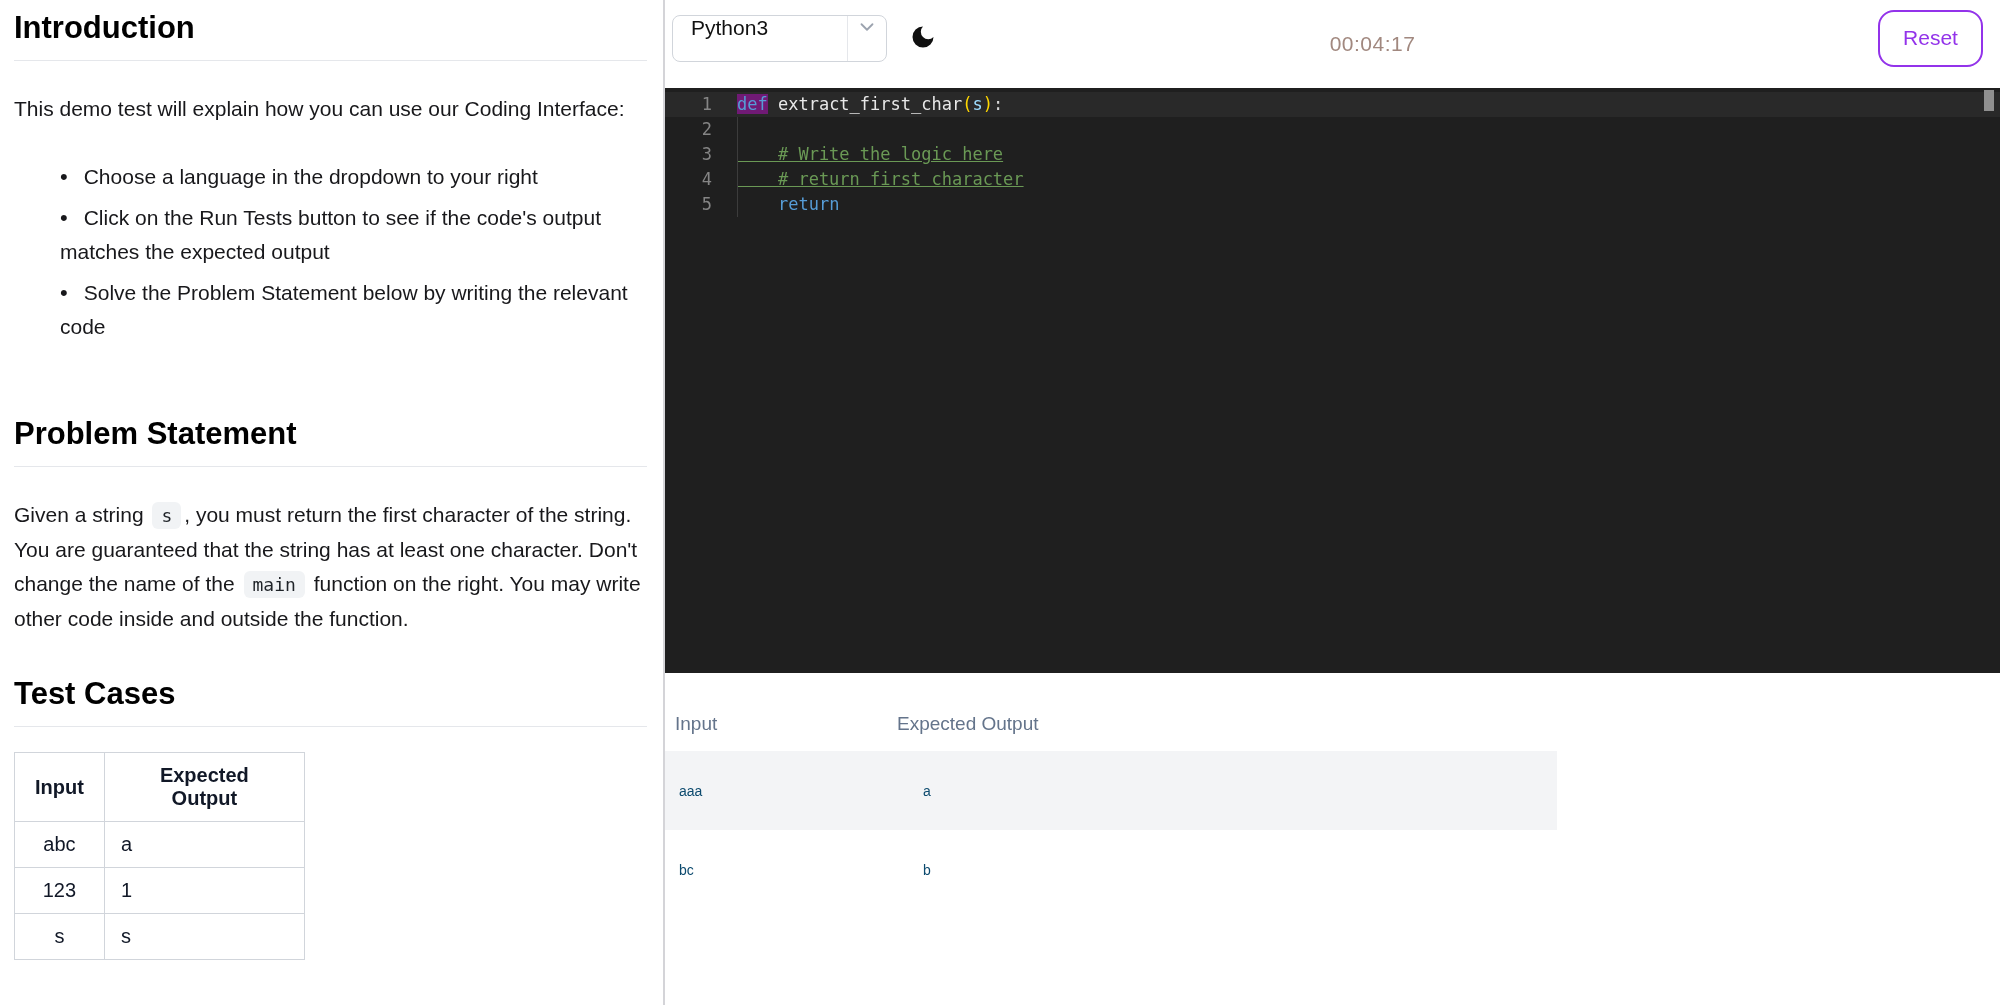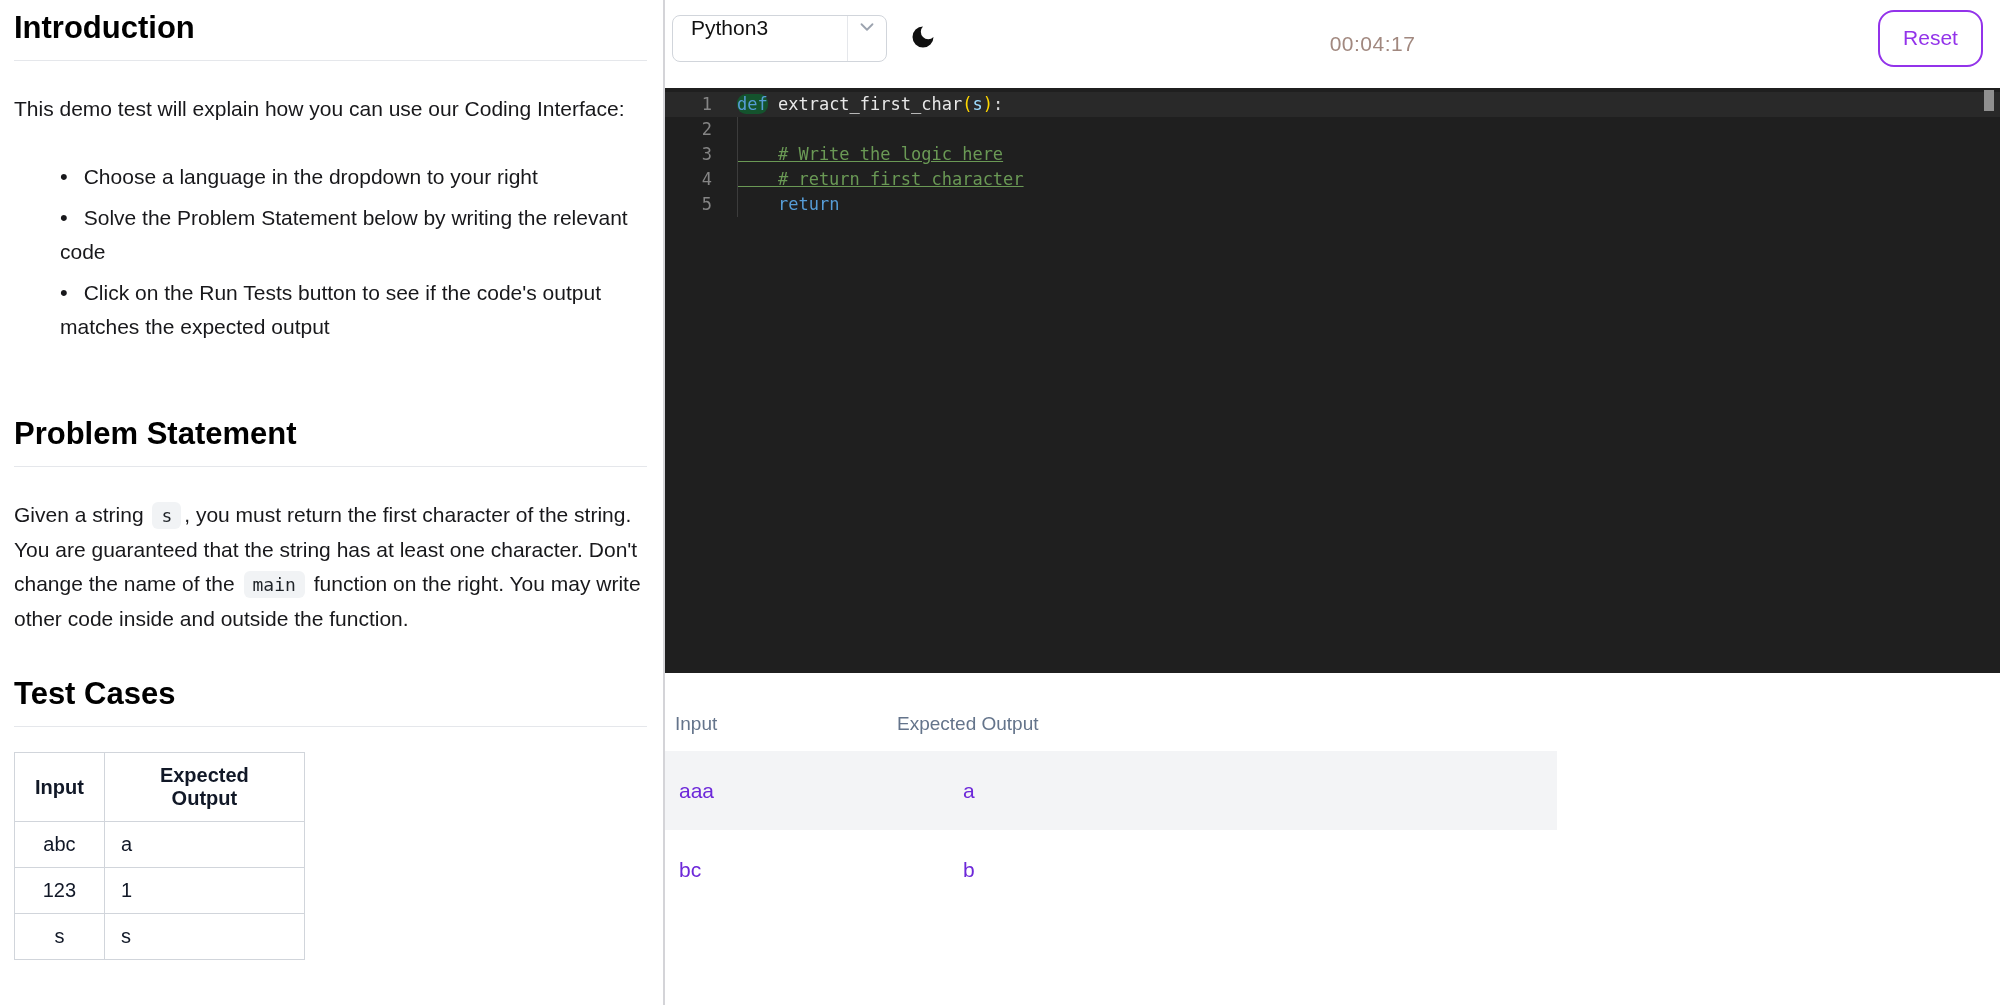--- a/index.html
+++ b/index.html
@@ -66,21 +66,21 @@
   
   .editor{height:585px;flex:none;background:var(--editor-bg);position:relative;
     font-family:"DejaVu Sans Mono",monospace;font-size:17px;line-height:25px;
     color:#d4d4d4;padding-top:4px;overflow:hidden;}
   .code-line{display:flex;height:25px;}
   .code-line.current{background:var(--editor-line-hl);}
   .ln{width:47px;flex:none;text-align:right;color:#858585;user-select:none;}
   .lc{margin-left:25px;white-space:pre;position:relative;flex:1;}
   .lc.guide::before{content:"";position:absolute;left:0;top:0;bottom:0;width:1px;background:#3c3c3c;}
   .tok-kw{color:var(--keyword-blue);}
-  .tok-kw-hl{color:var(--keyword-blue);background:#14532d;border-radius:9px;}
+  .tok-kw-hl{color:var(--keyword-blue);background:#701a75;}
   .tok-fn{color:#e8e8e8;}
   .tok-paren{color:var(--paren-gold);}
   .tok-param{color:var(--param-blue);}
   .tok-plain{color:#d4d4d4;}
   .tok-comment{color:var(--comment-green);text-decoration:underline;}
   .scroll-thumb{position:absolute;top:2px;right:6px;width:10px;height:21px;background:#8f8f8f;}
 
   
   .testcase-panel{flex:1;background:#fff;padding:14px 17px 0 0;}
   .tabs-row{display:flex;align-items:flex-start;padding-left:15px;}
@@ -91,38 +91,38 @@
   .tab-actions{margin-left:auto;display:flex;gap:22px;}
   .run-btn{width:180px;height:60px;background:#fff;border:1.5px solid var(--btn-blue);
     border-radius:7px;color:var(--btn-blue);font-size:20px;font-family:inherit;cursor:pointer;}
   .submit-btn{width:176px;height:60px;background:var(--btn-navy);border:none;
     border-radius:7px;color:#fff;font-size:20px;font-family:inherit;cursor:pointer;}
   .io-table{width:892px;margin-top:26px;}
   .io-head{display:grid;grid-template-columns:232px 1fr;color:var(--muted-gray);
     font-size:19px;padding-bottom:16px;}
   .io-head .c1{padding-left:10px;}
   .io-row{display:grid;grid-template-columns:232px 1fr;align-items:center;
-    height:79px;font-size:21px;color:#6d28d9;cursor:pointer;gap:40px;}
+    height:79px;font-size:14px;color:#0c4a6e;cursor:pointer;}
   .io-row .c1{padding-left:14px;}
   .io-row .c2{padding-left:26px;}
   .io-row.highlighted{background:var(--row-gray);}
 </style>
 </head>
 <body>
 
 <div class="app">
 
   <aside class="left-panel">
     <h1>Introduction</h1>
     <hr>
     <p>This demo test will explain how you can use our Coding Interface:</p>
     <ul class="instructions">
       <li>Choose a language in the dropdown to your right</li>
+      <li>Click on the Run Tests button to see if the code's output matches the expected output</li>
       <li>Solve the Problem Statement below by writing the relevant code</li>
-      <li>Click on the Run Tests button to see if the code's output matches the expected output</li>
     </ul>
 
     <h1 class="h-problem">Problem Statement</h1>
     <hr>
     <p><span>Given a string </span><code class="chip">s</code><span>, you must return the first character of the string. You are guaranteed that the string has at least one character. Don't change the name of the </span><code class="chip">main</code><span> function on the right. You may write other code inside and outside the function.</span></p>
 
     <h1 class="h-testcases">Test Cases</h1>
     <hr>
     <table class="tc-table-left">
       <thead>

